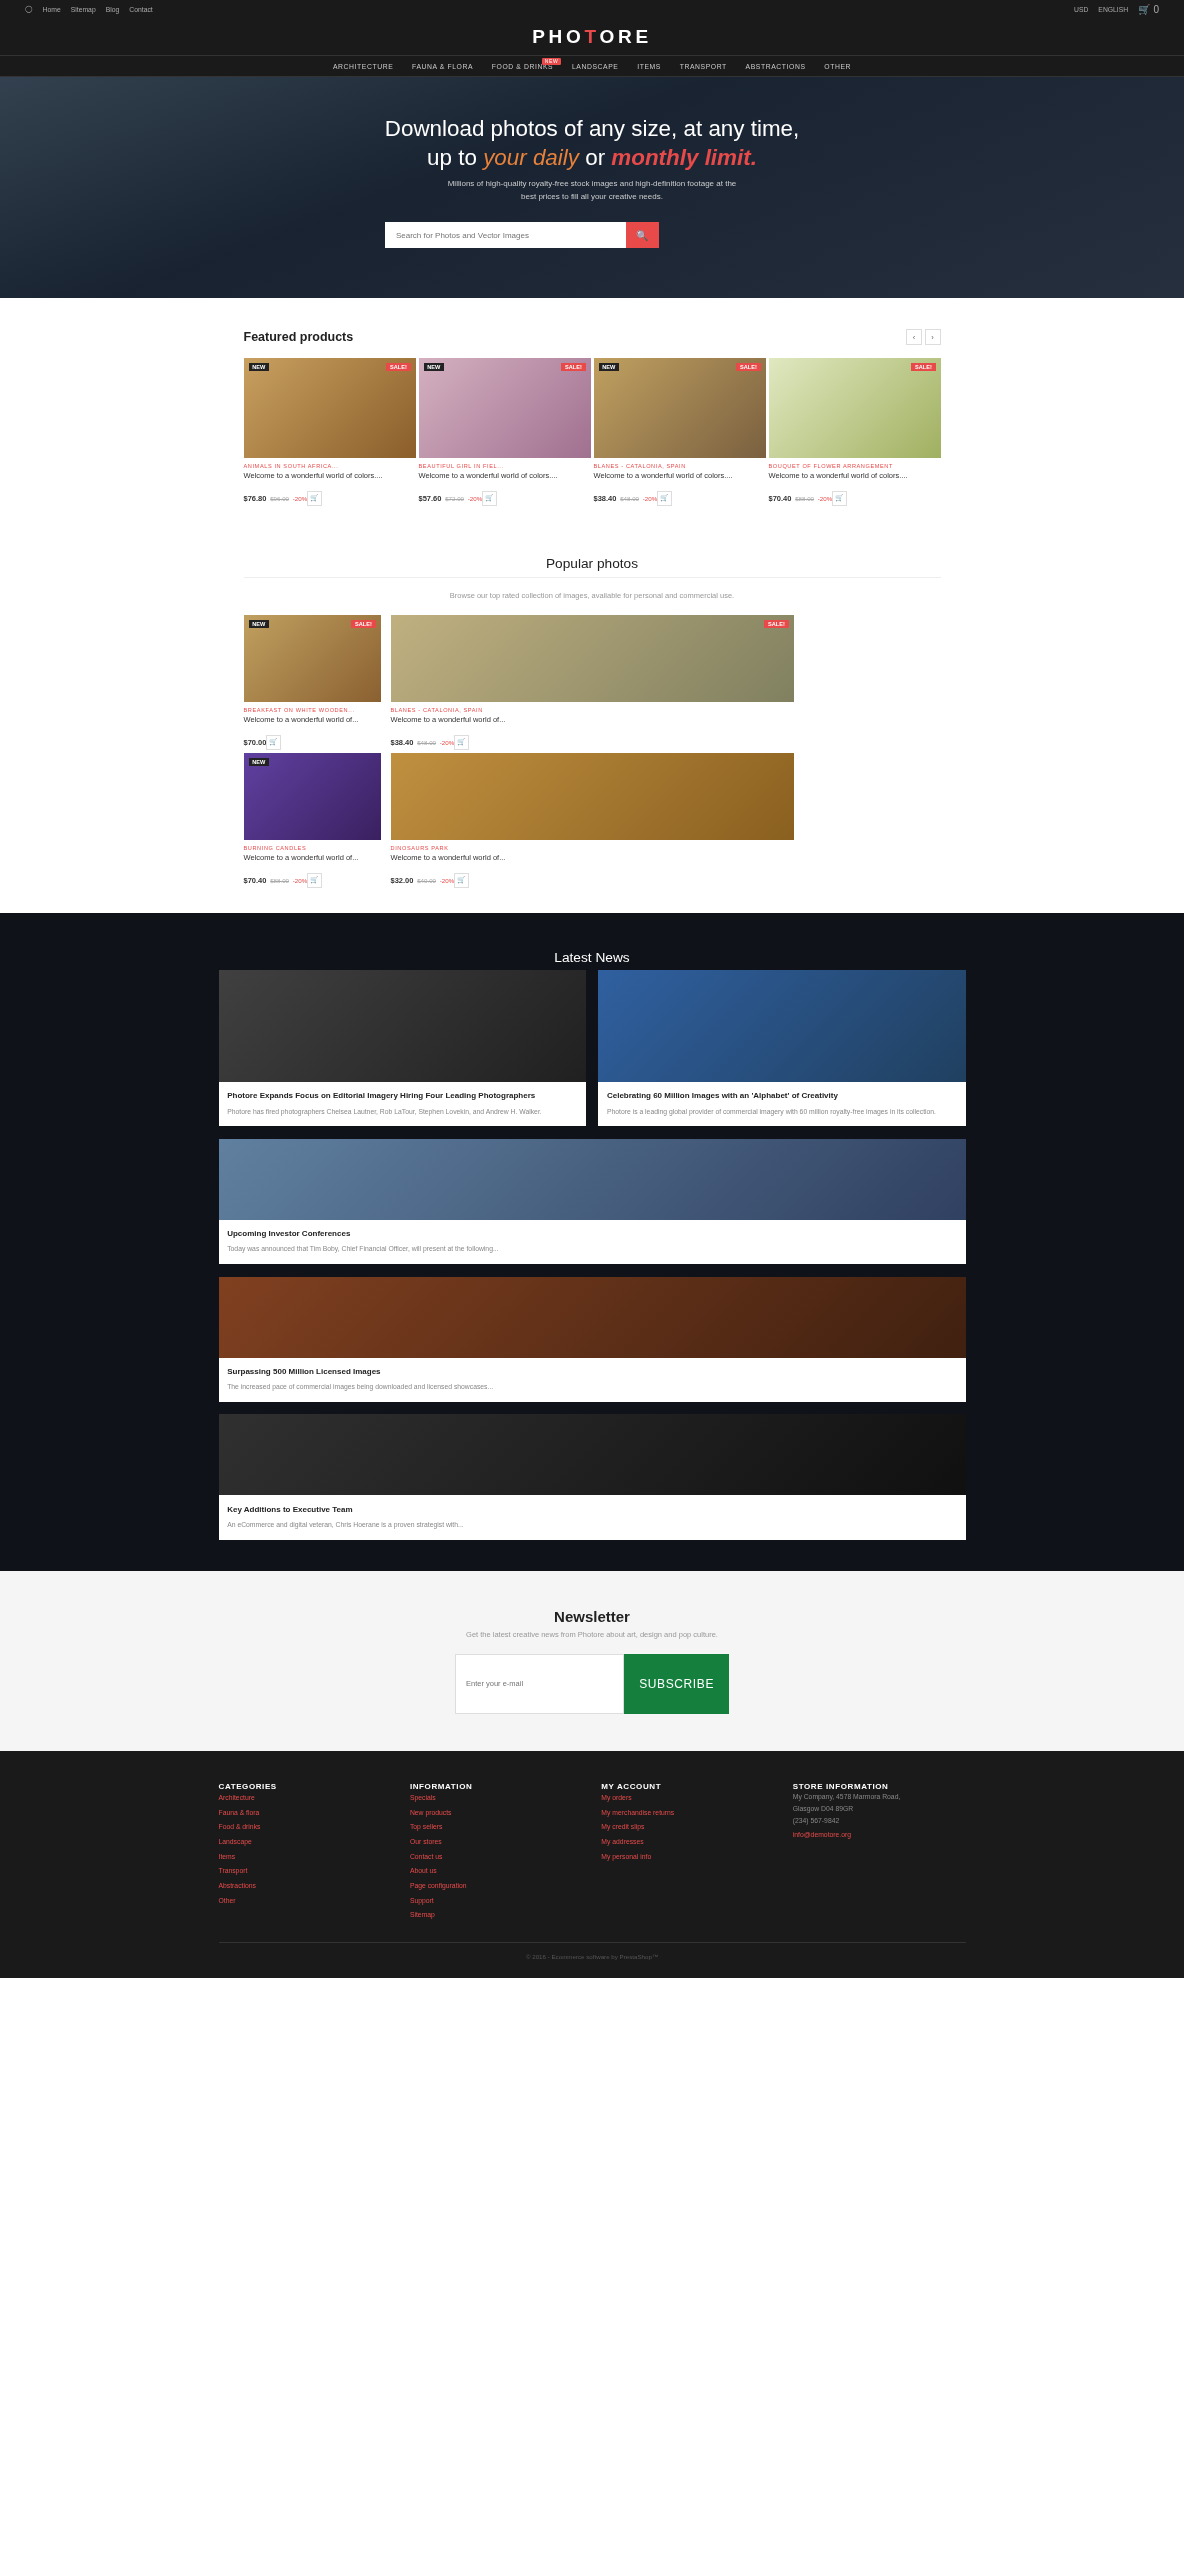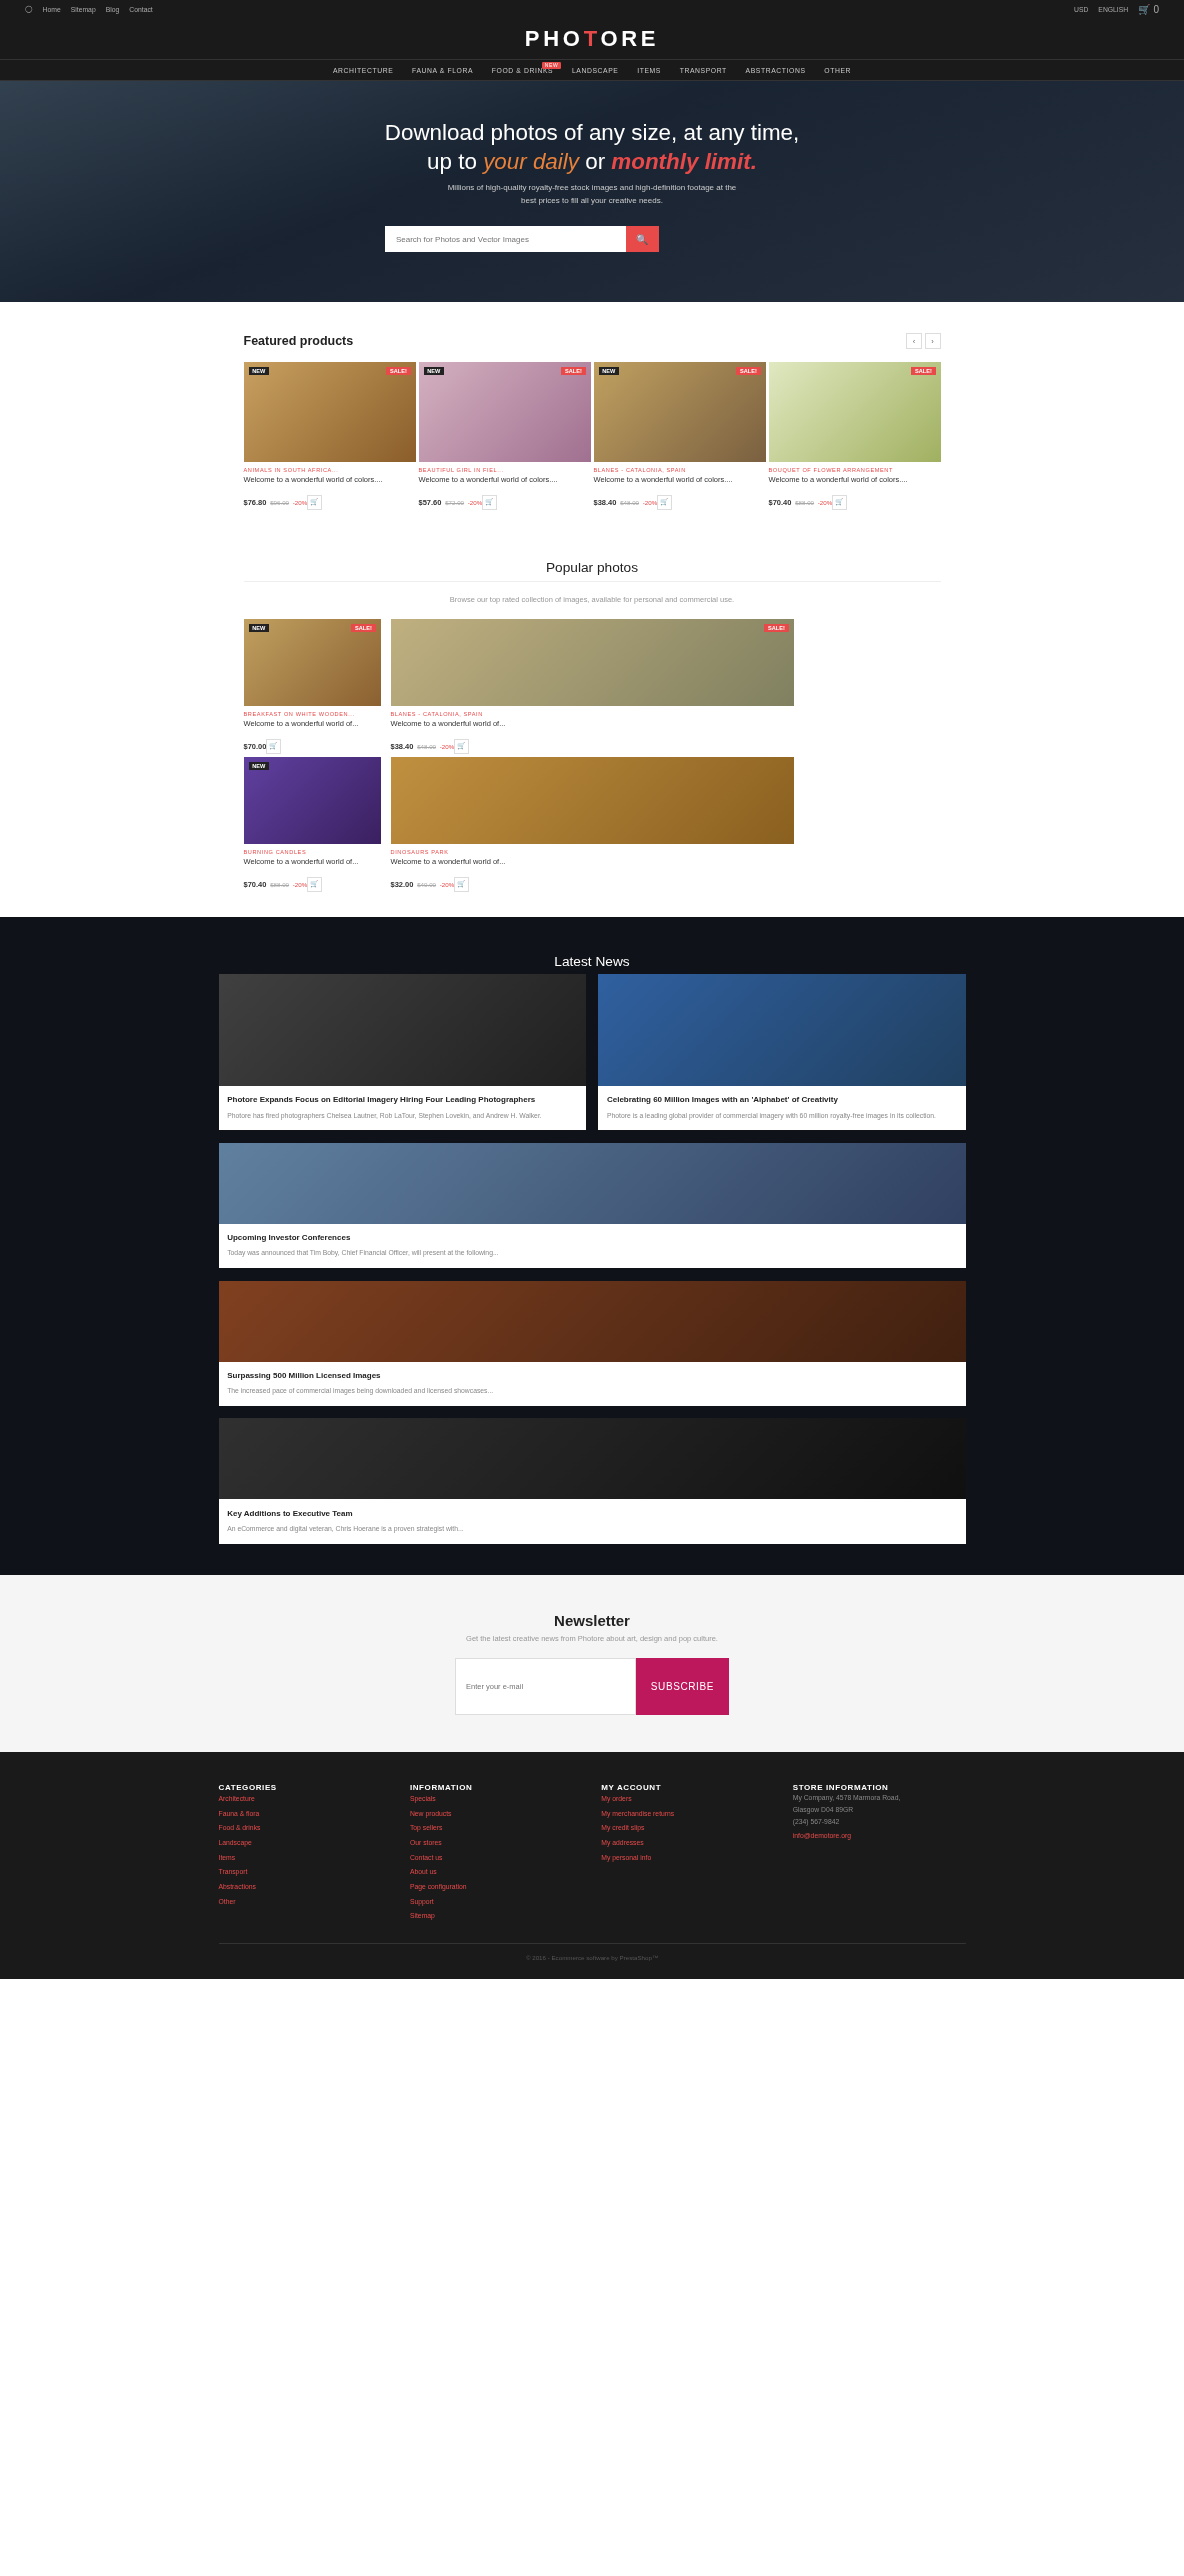--- a/index.html
+++ b/index.html
@@ -24,21 +24,21 @@
     
     .header {
       background: #1a1a1a;
       padding: 7.5px 25px;
       display: flex;
       justify-content: center;
       align-items: center;
       border-bottom: 0.6px solid #333;
     }
     .logo {
-      font-size: 22px;
+      font-size: 19px;
       font-weight: bold;
       color: #fff;
       letter-spacing: 3.7px;
       text-transform: uppercase;
     }
     .logo span { color: #e84a4a; }
 
     
     .nav {
       background: #1a1a1a;
@@ -339,25 +339,25 @@
     }
     .newsletter-form input {
       flex: 1;
       padding: 7.5px 10px;
       border: 0.6px solid #ddd;
       outline: none;
       font-size: 7.5px;
       color: #999;
     }
     .newsletter-form button {
-      background: #be185d;
+      background: #15803d;
       color: #fff;
       border: none;
       padding: 23px 15px;
-      font-size: 10px;
+      font-size: 12px;
       cursor: pointer;
       text-transform: uppercase;
       letter-spacing: 0.6px;
     }
 
     
     .footer {
       background: #1a1a1a;
       color: #888;
       padding: 31px 25px 18.7px;

